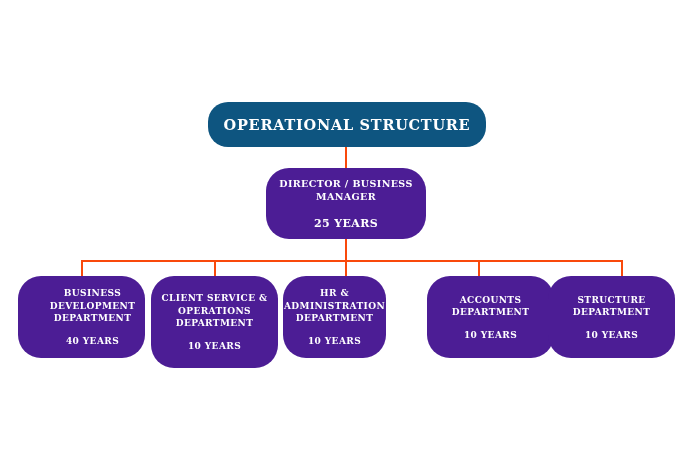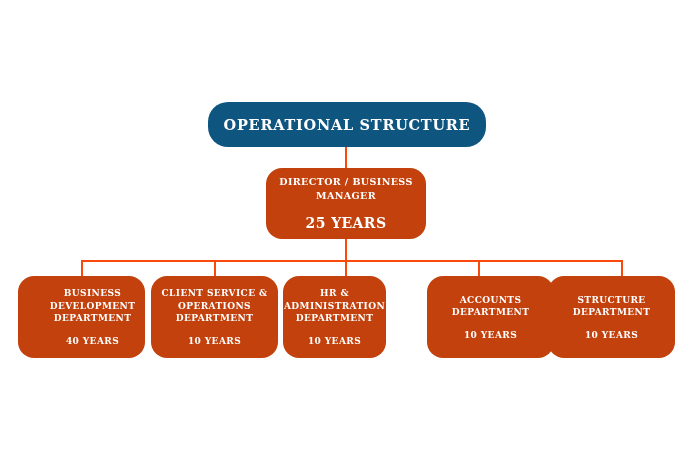--- a/index.html
+++ b/index.html
@@ -44,43 +44,43 @@
     border-radius: 20px;
   }
   .node-title .title-text {
     font-size: 14.5px;
     font-weight: bold;
     letter-spacing: 0.75px;
     line-height: 1.2;
   }
 
   .node-box {
-    background: #c2410c;
-    border-radius: 16px;
+    background: #4c1d95;
+    border-radius: 23px;
   }
 
   .node-name {
     font-size: 9px;
     font-weight: bold;
     letter-spacing: 0.4px;
     line-height: 1.38;
     padding: 0 6px;
     white-space: pre-line;
   }
   .node-years {
     font-size: 9px;
     font-weight: bold;
     letter-spacing: 0.4px;
     line-height: 1.2;
     margin-top: 11px;
   }
 
   
   .node-director .node-name { font-size: 9.5px; }
-  .node-director .node-years { font-size: 14px; margin-top: 13px; }
+  .node-director .node-years { font-size: 11px; margin-top: 13px; }
 </style>
 </head>
 <body>
 
 <div id="chart-root">
 
   <div class="conn conn-v" style="left:345px; top:145px; height:23px;"></div>
 
   <div class="conn conn-v" style="left:345px; top:239px; height:22px;"></div>
 
@@ -102,21 +102,21 @@
     <div class="node-years">25 YEARS</div>
   </div>
 
   <div class="node node-box" style="left:18px; top:276px; width:127px; height:82px;padding-left:22px;">
     <div class="node-name">BUSINESS
 DEVELOPMENT
 DEPARTMENT</div>
     <div class="node-years">40 YEARS</div>
   </div>
 
-  <div class="node node-box" style="left:151px; top:276px; width:127px; height:82px;">
+  <div class="node node-box" style="left:151px; top:276px; width:127px; height:92px;">
     <div class="node-name">CLIENT SERVICE &amp;
 OPERATIONS
 DEPARTMENT</div>
     <div class="node-years">10 YEARS</div>
   </div>
 
   <div class="node node-box" style="left:283px; top:276px; width:103px; height:82px;">
     <div class="node-name">HR &amp;
 ADMINISTRATION
 DEPARTMENT</div>

